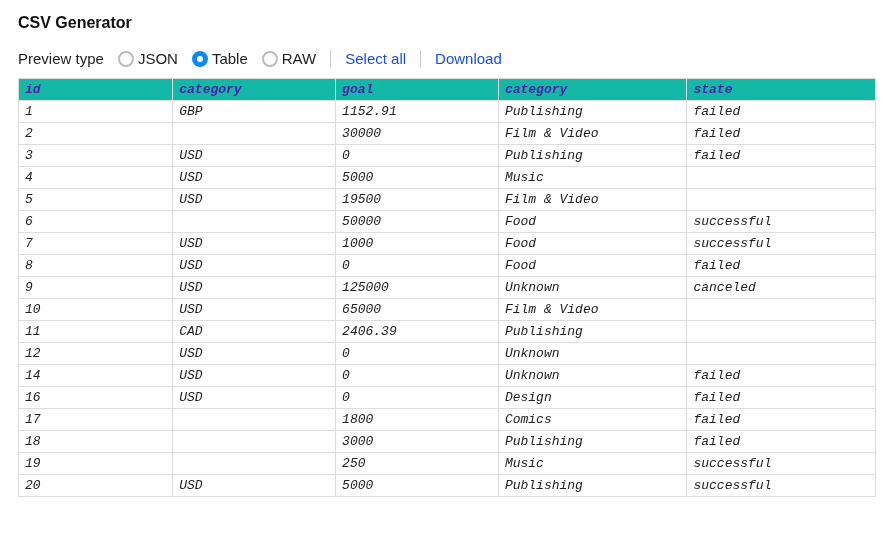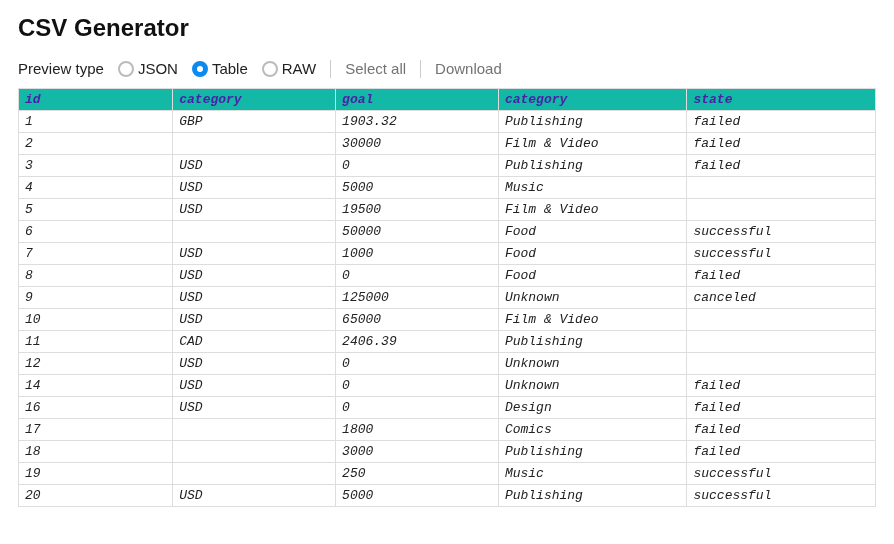--- a/index.html
+++ b/index.html
@@ -6,21 +6,21 @@
   body {
     margin: 0;
     padding: 14px 18px;
     font-family: -apple-system, BlinkMacSystemFont, "Segoe UI", Helvetica, Arial, sans-serif;
     color: #111;
     font-size: 14px;
     background: #fff;
     width: 894px;
   }
   h1.title {
-    font-size: 24px;
+    font-size: 16px;
     font-weight: 700;
     margin: 0 0 18px 0;
     color: #111;
   }
   .toolbar {
     display: flex;
     align-items: flex-start;
     gap: 14px;
     font-size: 15px;
     margin-bottom: 10px;
@@ -52,21 +52,21 @@
     border-radius: 50%;
     background: #fff;
   }
   .sep {
     width: 1px;
     height: 18px;
     background: #ccc;
   }
   .action {
     cursor: pointer;
-    color: #737373;
+    color: #1d4ed8;
   }
   table.data {
     width: 100%;
     border-collapse: collapse;
     table-layout: fixed;
     font-family: "Menlo", "Consolas", "Courier New", monospace;
     font-size: 13px;
   }
   table.data th, table.data td {
     border: 1px solid #ddd;
@@ -135,21 +135,21 @@
       <th>category</th>
       <th>goal</th>
       <th>category</th>
       <th>state</th>
     </tr>
   </thead>
   <tbody id="tbody">
       <tr>
         <td>1</td>
         <td>GBP</td>
-        <td>1903.32</td>
+        <td>1152.91</td>
         <td>Publishing</td>
         <td>failed</td>
       </tr>
       <tr>
         <td>2</td>
         <td></td>
         <td>30000</td>
         <td>Film &amp; Video</td>
         <td>failed</td>
       </tr>

